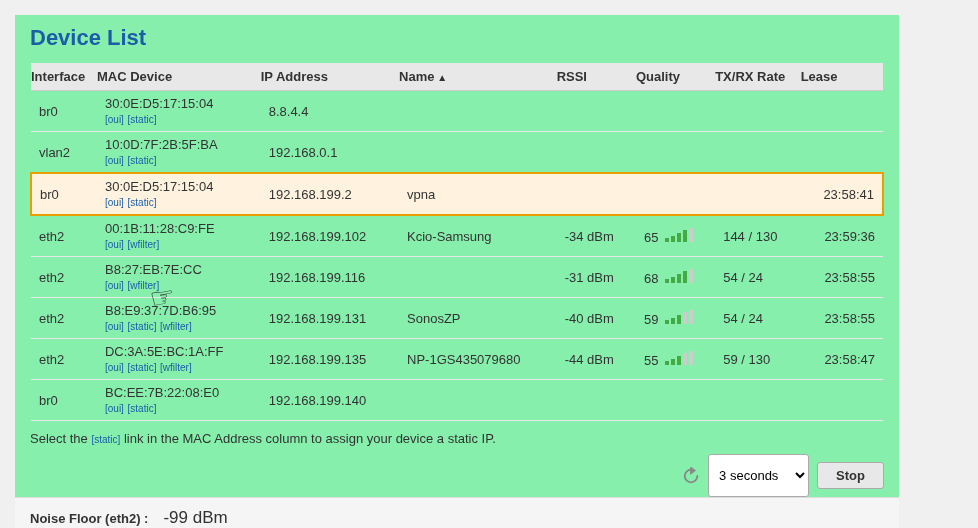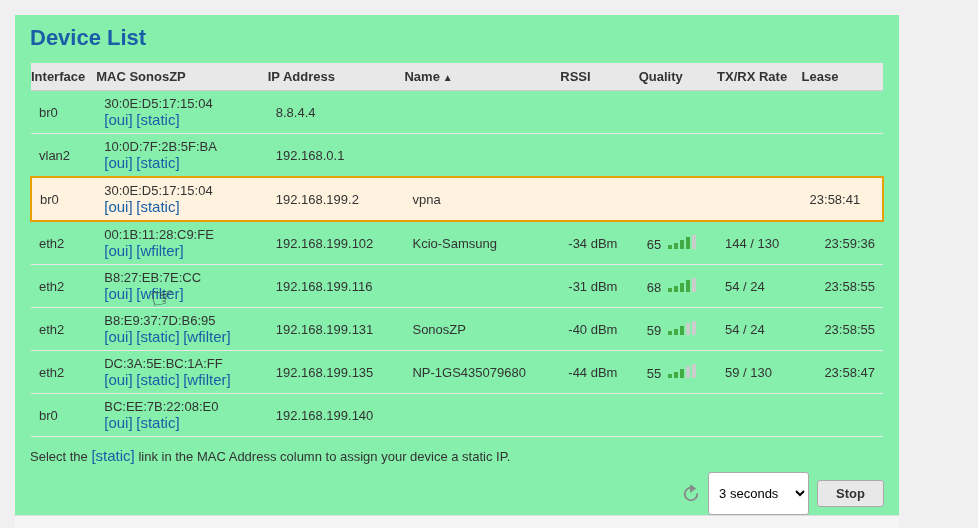--- a/index.html
+++ b/index.html
@@ -41,21 +41,21 @@
       content: ' ▲';
       font-size: 10px;
     }
     td {
       padding: 5px 8px;
       border-bottom: 1px solid #e8e8e8;
       vertical-align: middle;
     }
     .link-small {
       color: #1a5ea8;
-      font-size: 15px;
+      font-size: 10px;
       text-decoration: none;
     }
     .highlighted-row td {
       background: #fff3e0;
       border-top: 2px solid #e8a000;
       border-bottom: 2px solid #e8a000;
     }
     .highlighted-row td:first-child {
       border-left: 2px solid #e8a000;
     }
@@ -151,21 +151,21 @@
 <body>
 
 <div class="container">
   <h2>Device List</h2>
 
   <div style="position:relative;">
     <table>
       <thead>
         <tr>
           <th>Interface</th>
-          <th>MAC SonosZP</th>
+          <th>MAC Device</th>
           <th>IP Address</th>
           <th class="sort-asc">Name</th>
           <th>RSSI</th>
           <th>Quality</th>
           <th>TX/RX Rate</th>
           <th>Lease</th>
         </tr>
       </thead>
       <tbody id="table-body">
       <tr>
@@ -198,21 +198,21 @@
             <td>br0</td>
             <td>
               <div>30:0E:D5:17:15:04</div>
               <div><a href="#" class="link-small">[oui]</a> <a href="#" class="link-small">[static]</a></div>
             </td>
             <td>192.168.199.2</td>
             <td>vpna</td>
             <td></td>
             <td></td>
             <td></td>
-            <td style="">23:58:41</td>
+            <td style="text-align: right;">23:58:41</td>
           </tr>
           <tr>
             <td>eth2</td>
             <td>
               <div>00:1B:11:28:C9:FE</div>
               <div><a href="#" class="link-small">[oui]</a> <a href="#" class="link-small">[wfilter]</a></div>
             </td>
             <td>192.168.199.102</td>
             <td>Kcio-Samsung</td>
             <td>-34 dBm</td>

